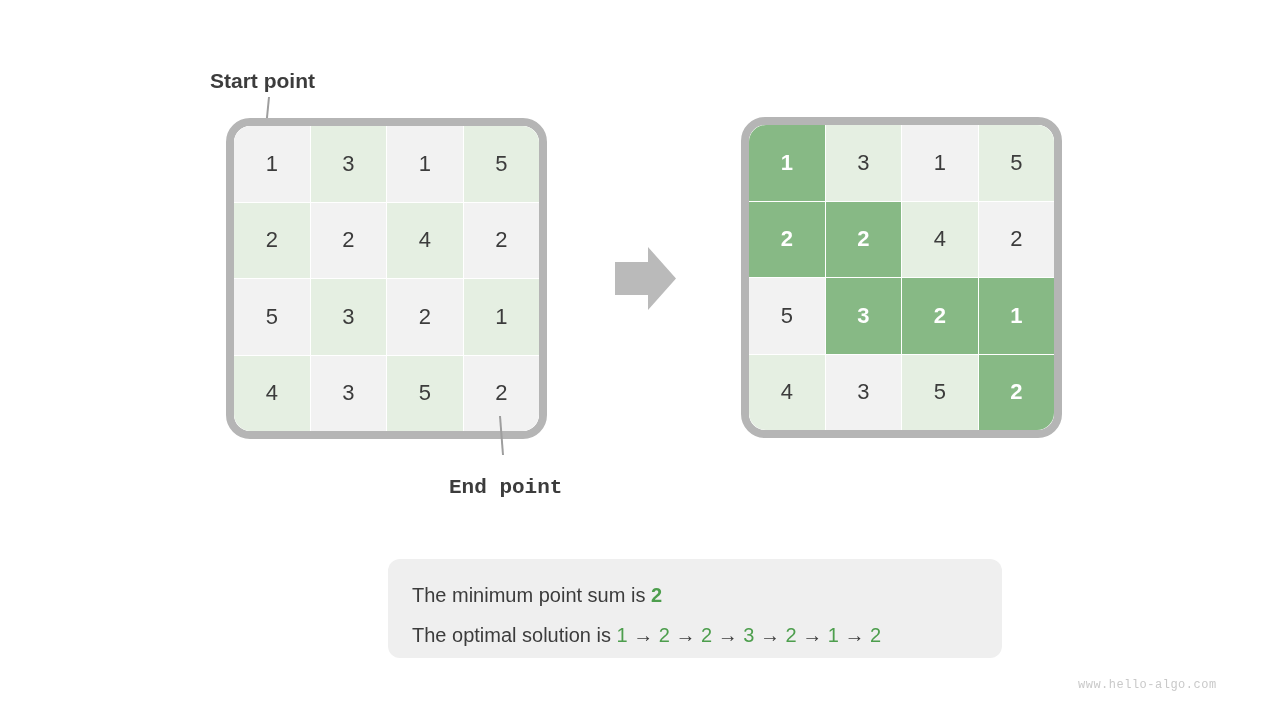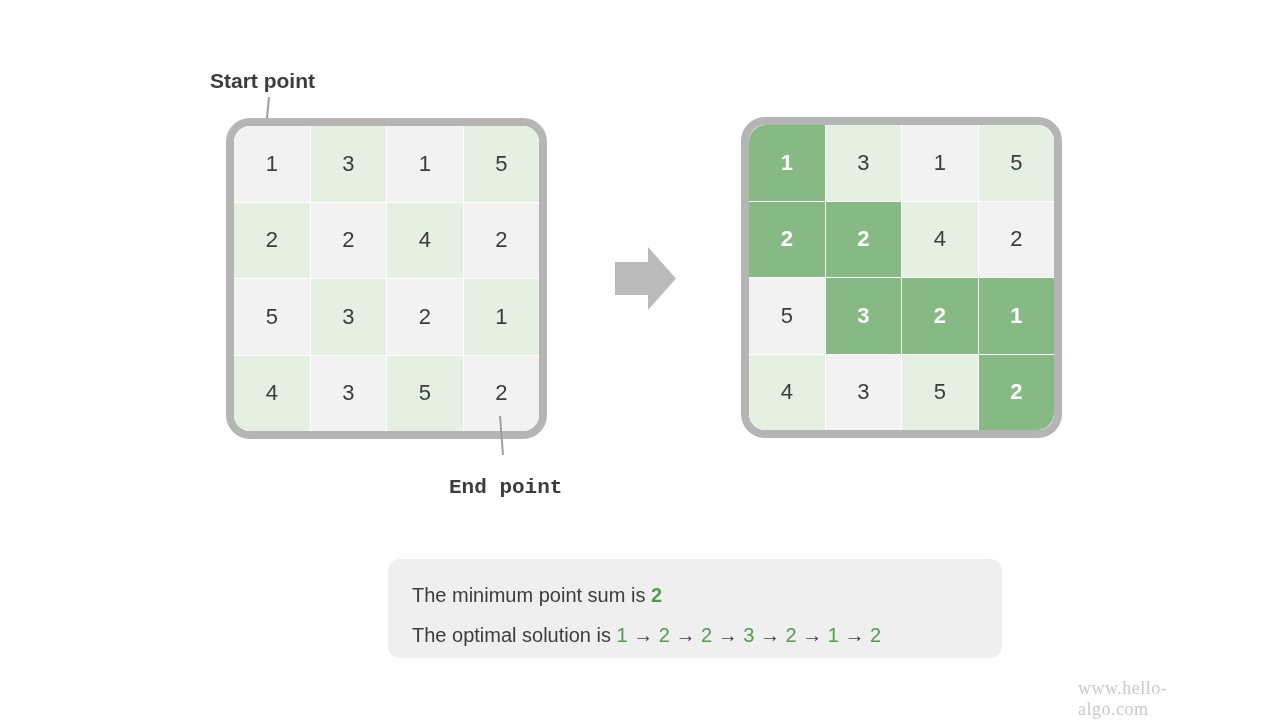--- a/index.html
+++ b/index.html
@@ -79,22 +79,22 @@
     line-height:40px;
     color:var(--text-dark);
     white-space:pre-wrap;
   }
   .caption-value{color:var(--text-green);font-weight:bold;}
   .seq-num{color:var(--text-green);}
   .seq-arrow{color:var(--text-dark);}
   .watermark{
     position:absolute;
     left:1078px;top:678px;
-    font-family:Liberation Serif, serif;
-    font-size:18px;
+    font-family:Liberation Mono, monospace;
+    font-size:12px;
     color:var(--watermark-gray);
     letter-spacing:0.5px;
   }
 </style>
 </head>
 <body>
 
 <div class="canvas">
 
   <div class="point-label start-label">Start point</div>

